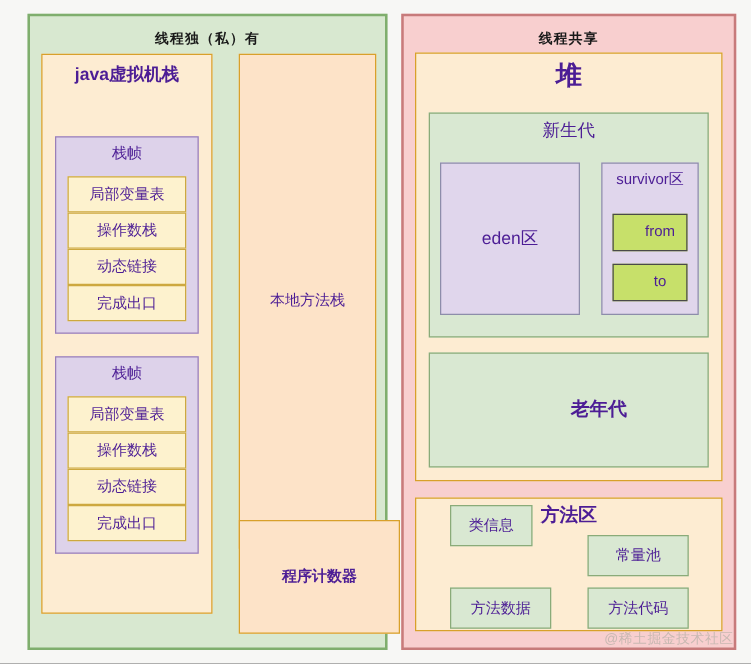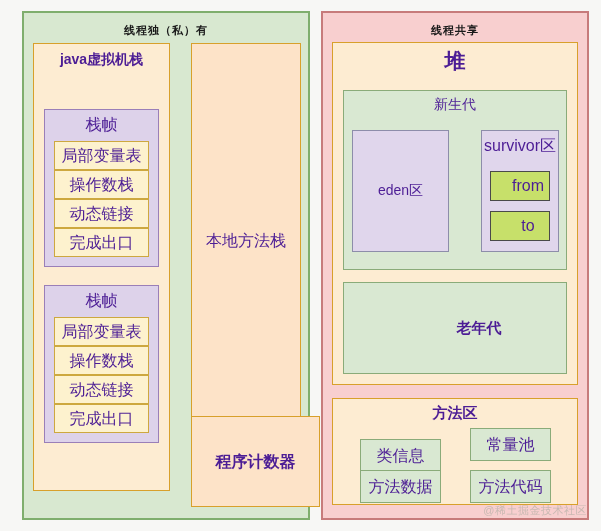--- a/index.html
+++ b/index.html
@@ -84,21 +84,21 @@
     background: #d9e8d2;
     border: 1px solid #8aab79;
   }
 
   
   .chartreuse {
     background: #c7e06a;
     border: 1px solid #4a4a4a;
     padding-left: 16px;
   }
-  .t12 { font-size: 16px; }
+  .t12 { font-size: 12px; }
   .t14 { font-size: 14px; }
   .t15 { font-size: 15px; }
   .t20 { font-size: 21px; font-weight: bold; }
 
   .pad6 > .lbl { padding-top: 6px; }
   .pad8 > .lbl { padding-top: 8px; }
 
   
   #watermark {
     position: absolute;
@@ -167,42 +167,42 @@
   </div>
 
   <div class="box orange-light pad6" style="left:332px; top:42px; width:246px; height:343px;">
     <div class="lbl t20">堆</div>
   </div>
 
   <div class="box green pad6" style="left:343px; top:90px; width:224px; height:180px;">
     <div class="lbl t14">新生代</div>
   </div>
 
-  <div class="box purple-plain centered" style="left:352px; top:130px; width:97px; height:122px;">
+  <div class="box purple-plain centered" style="left:352px; top:130px; width:112px; height:122px;">
     <div class="lbl t14">eden区</div>
   </div>
 
   <div class="box purple-plain pad6" style="left:481px; top:130px; width:78px; height:122px;">
     <div class="lbl t12">survivor区</div>
   </div>
   <div class="box chartreuse centered" style="left:490px; top:171px; width:60px; height:30px;">
     <div class="lbl t12">from</div>
   </div>
   <div class="box chartreuse centered" style="left:490px; top:211px; width:60px; height:30px;">
     <div class="lbl t12">to</div>
   </div>
 
   <div class="box green centered" style="left:343px; top:282px; width:224px; height:92px;padding-left:48px;">
     <div class="lbl t15" style="font-weight:bold;">老年代</div>
   </div>
 
   <div class="box orange-light pad6" style="left:332px; top:398px; width:246px; height:107px;">
     <div class="lbl t15" style="font-weight:bold;">方法区</div>
   </div>
-  <div class="box green centered" style="left:360px; top:439px; width:81px; height:33px;">
+  <div class="box green centered" style="left:360px; top:404px; width:66px; height:33px;">
     <div class="lbl t12">类信息</div>
   </div>
   <div class="box green centered" style="left:470px; top:428px; width:81px; height:33px;">
     <div class="lbl t12">常量池</div>
   </div>
   <div class="box green centered" style="left:360px; top:470px; width:81px; height:33px;">
     <div class="lbl t12">方法数据</div>
   </div>
   <div class="box green centered" style="left:470px; top:470px; width:81px; height:33px;">
     <div class="lbl t12">方法代码</div>

